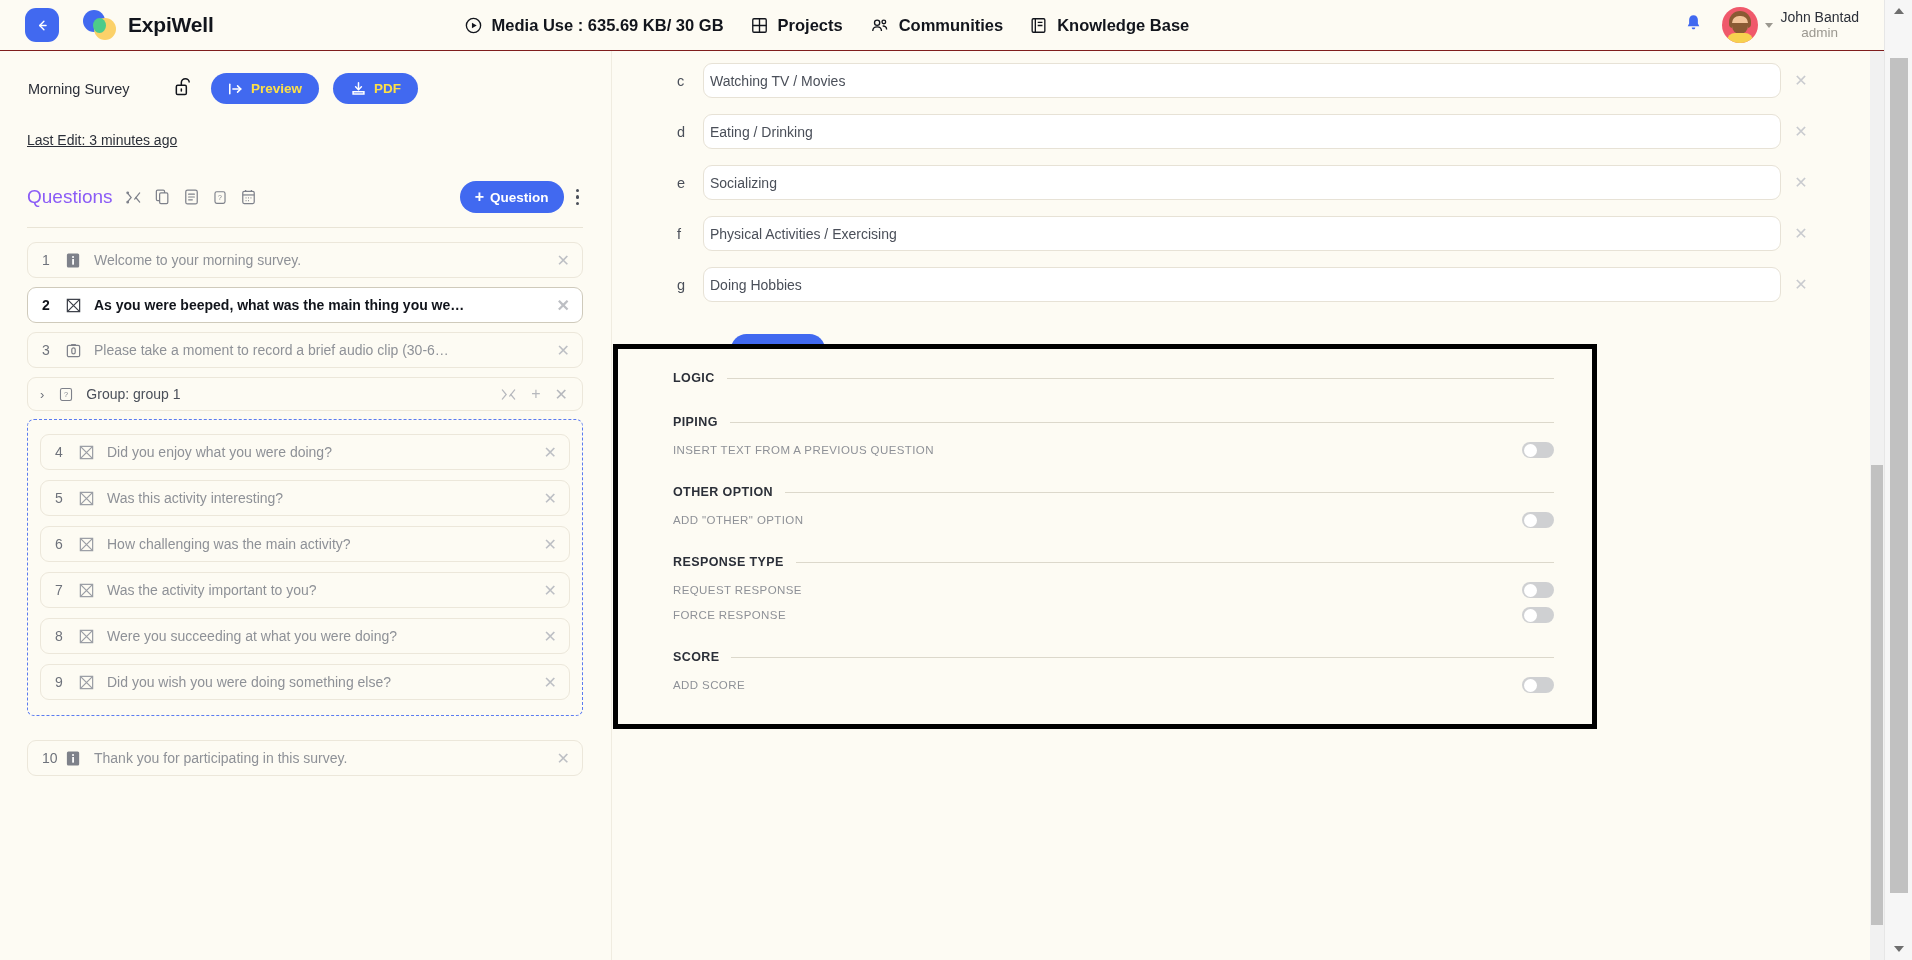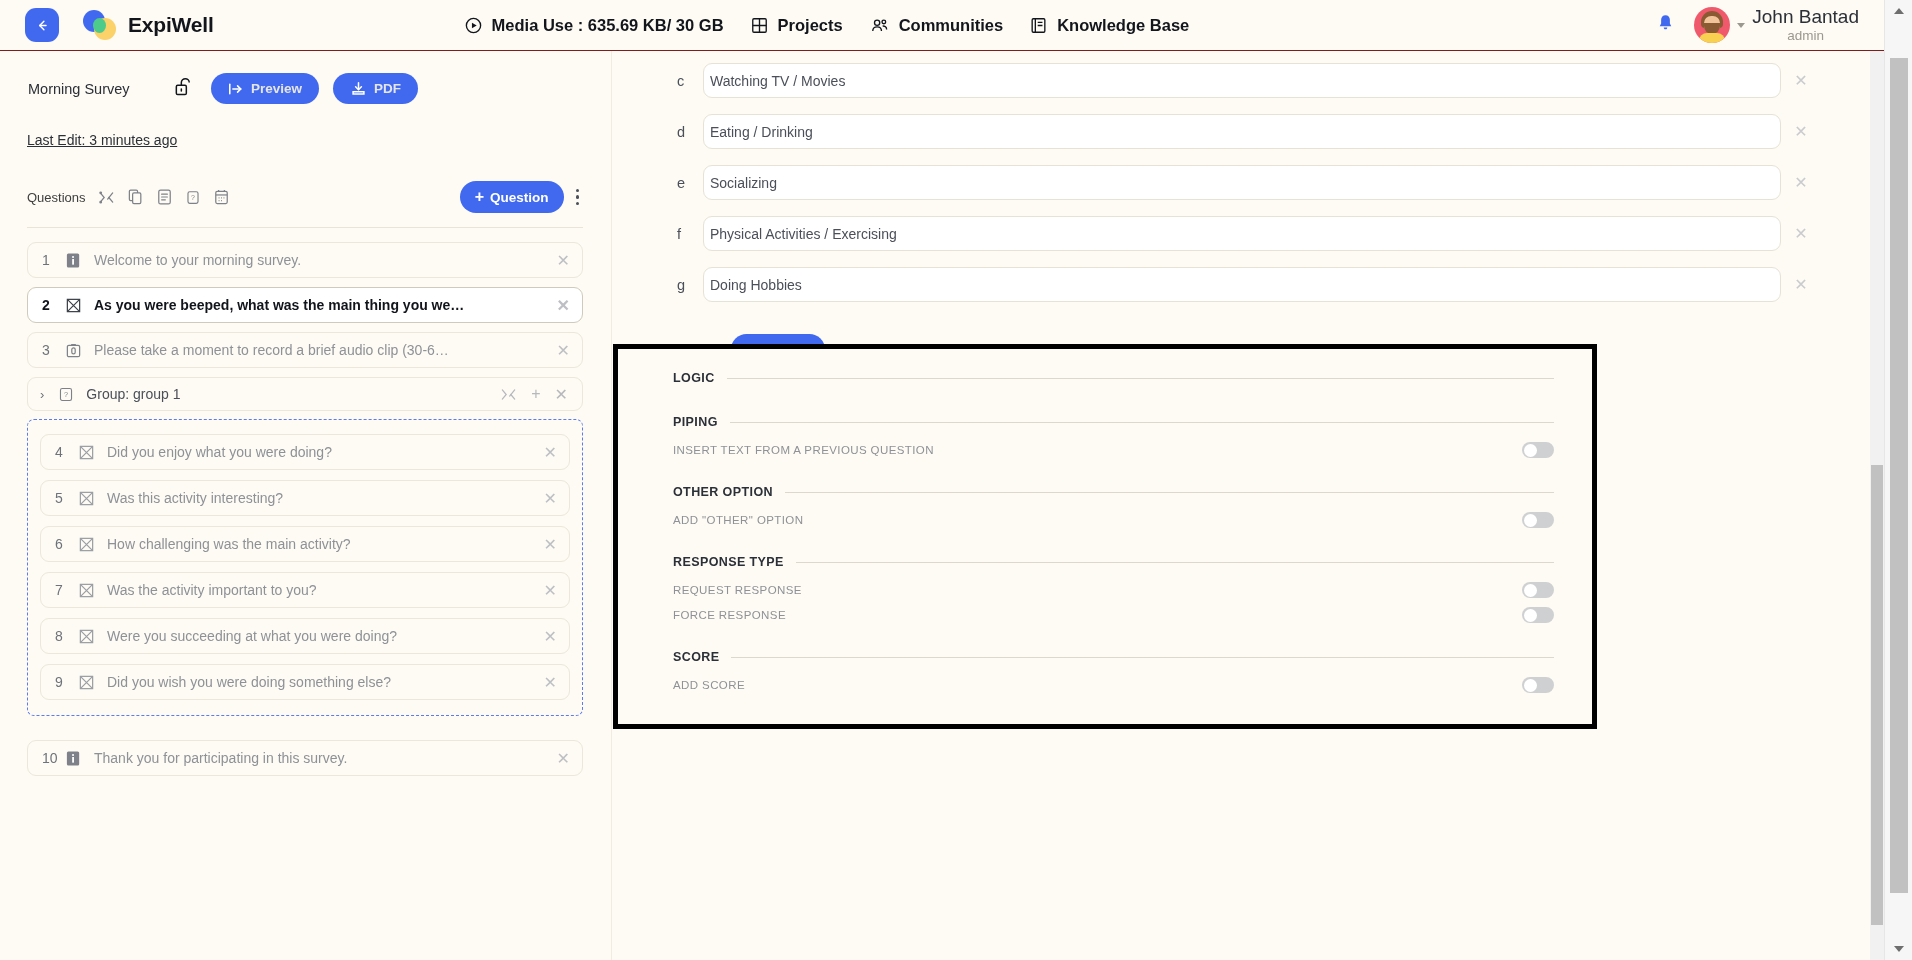--- a/index.html
+++ b/index.html
@@ -41,39 +41,39 @@
   .av-hair { position: absolute; left: 7px; top: 4px; width: 22px; height: 17px;
              background: #8a5a33; border-radius: 11px 11px 4px 4px; }
   .av-face { position: absolute; left: 10px; top: 9px; width: 16px; height: 17px;
              background: #f2c49a; border-radius: 8px 8px 9px 9px; }
   .av-beard{ position: absolute; left: 10px; top: 16px; width: 16px; height: 11px;
              background: #8a5a33; border-radius: 0 0 9px 9px; }
   .av-body { position: absolute; left: 5px; top: 26px; width: 26px; height: 14px;
              background: #f7d14f; border-radius: 8px 8px 0 0; }
   .caret-sm { width: 0; height: 0; border-left: 4px solid transparent;
               border-right: 4px solid transparent; border-top: 5px solid #9b9890; }
-  .user-name { font-size: 19px; color: #2b2f38; line-height: 1.15; }
+  .user-name { font-size: 14px; color: #2b2f38; line-height: 1.15; }
   .user-role { font-size: 13.5px; color: #9b9890; line-height: 1.2; text-align: center; }
 
   
   .left { position: absolute; left: 0; top: 51px; width: 612px; height: 909px;
           background: #fdfbf3; border-right: 1px solid #f0ece0; overflow: hidden; }
   .survey-head { display: flex; align-items: center; padding: 22px 0 0 28px; }
   .survey-title { font-size: 14.5px; color: #2b2f38; width: 145px; }
   .lock-ico { cursor: pointer; margin-right: 18px; }
   .pill {
     display: inline-flex; align-items: center; gap: 7px; background: #4169f0;
-    color: #e5e5e5; font-size: 13.5px; font-weight: bold; border: none;
+    color: #fde047; font-size: 13.5px; font-weight: bold; border: none;
     border-radius: 18px; padding: 8px 17px; cursor: pointer; margin-right: 14px;
   }
   .last-edit { margin: 28px 0 0 27px; font-size: 14px; color: #2b2f38;
                text-decoration: underline; cursor: pointer; display: inline-block; }
 
   .q-head { display: flex; align-items: center; margin: 32px 28px 0 27px; }
-  .q-head h2 { font-size: 13px; font-weight: normal; color: #404040; margin-right: 12px; }
+  .q-head h2 { font-size: 19px; font-weight: normal; color: #8b5cf6; margin-right: 12px; }
   .q-tool { margin-right: 12px; cursor: pointer; display: flex; align-items: center; }
   .q-head-right { margin-left: auto; display: flex; align-items: center; gap: 8px; }
   .btn-question {
     display: inline-flex; align-items: center; gap: 6px; background: #4169f0; color: #fff;
     font-size: 13.5px; font-weight: bold; border: none; border-radius: 17px;
     padding: 8px 15px; cursor: pointer;
   }
   .kebab { display: flex; flex-direction: column; gap: 3px; cursor: pointer; padding: 3px 4px; }
   .kebab i { width: 3.5px; height: 3.5px; border-radius: 50%; background: #4a4f59; display: block; }
   .divider { margin: 14px 28px 0 27px; height: 1px; background: #e9e4d6; }

